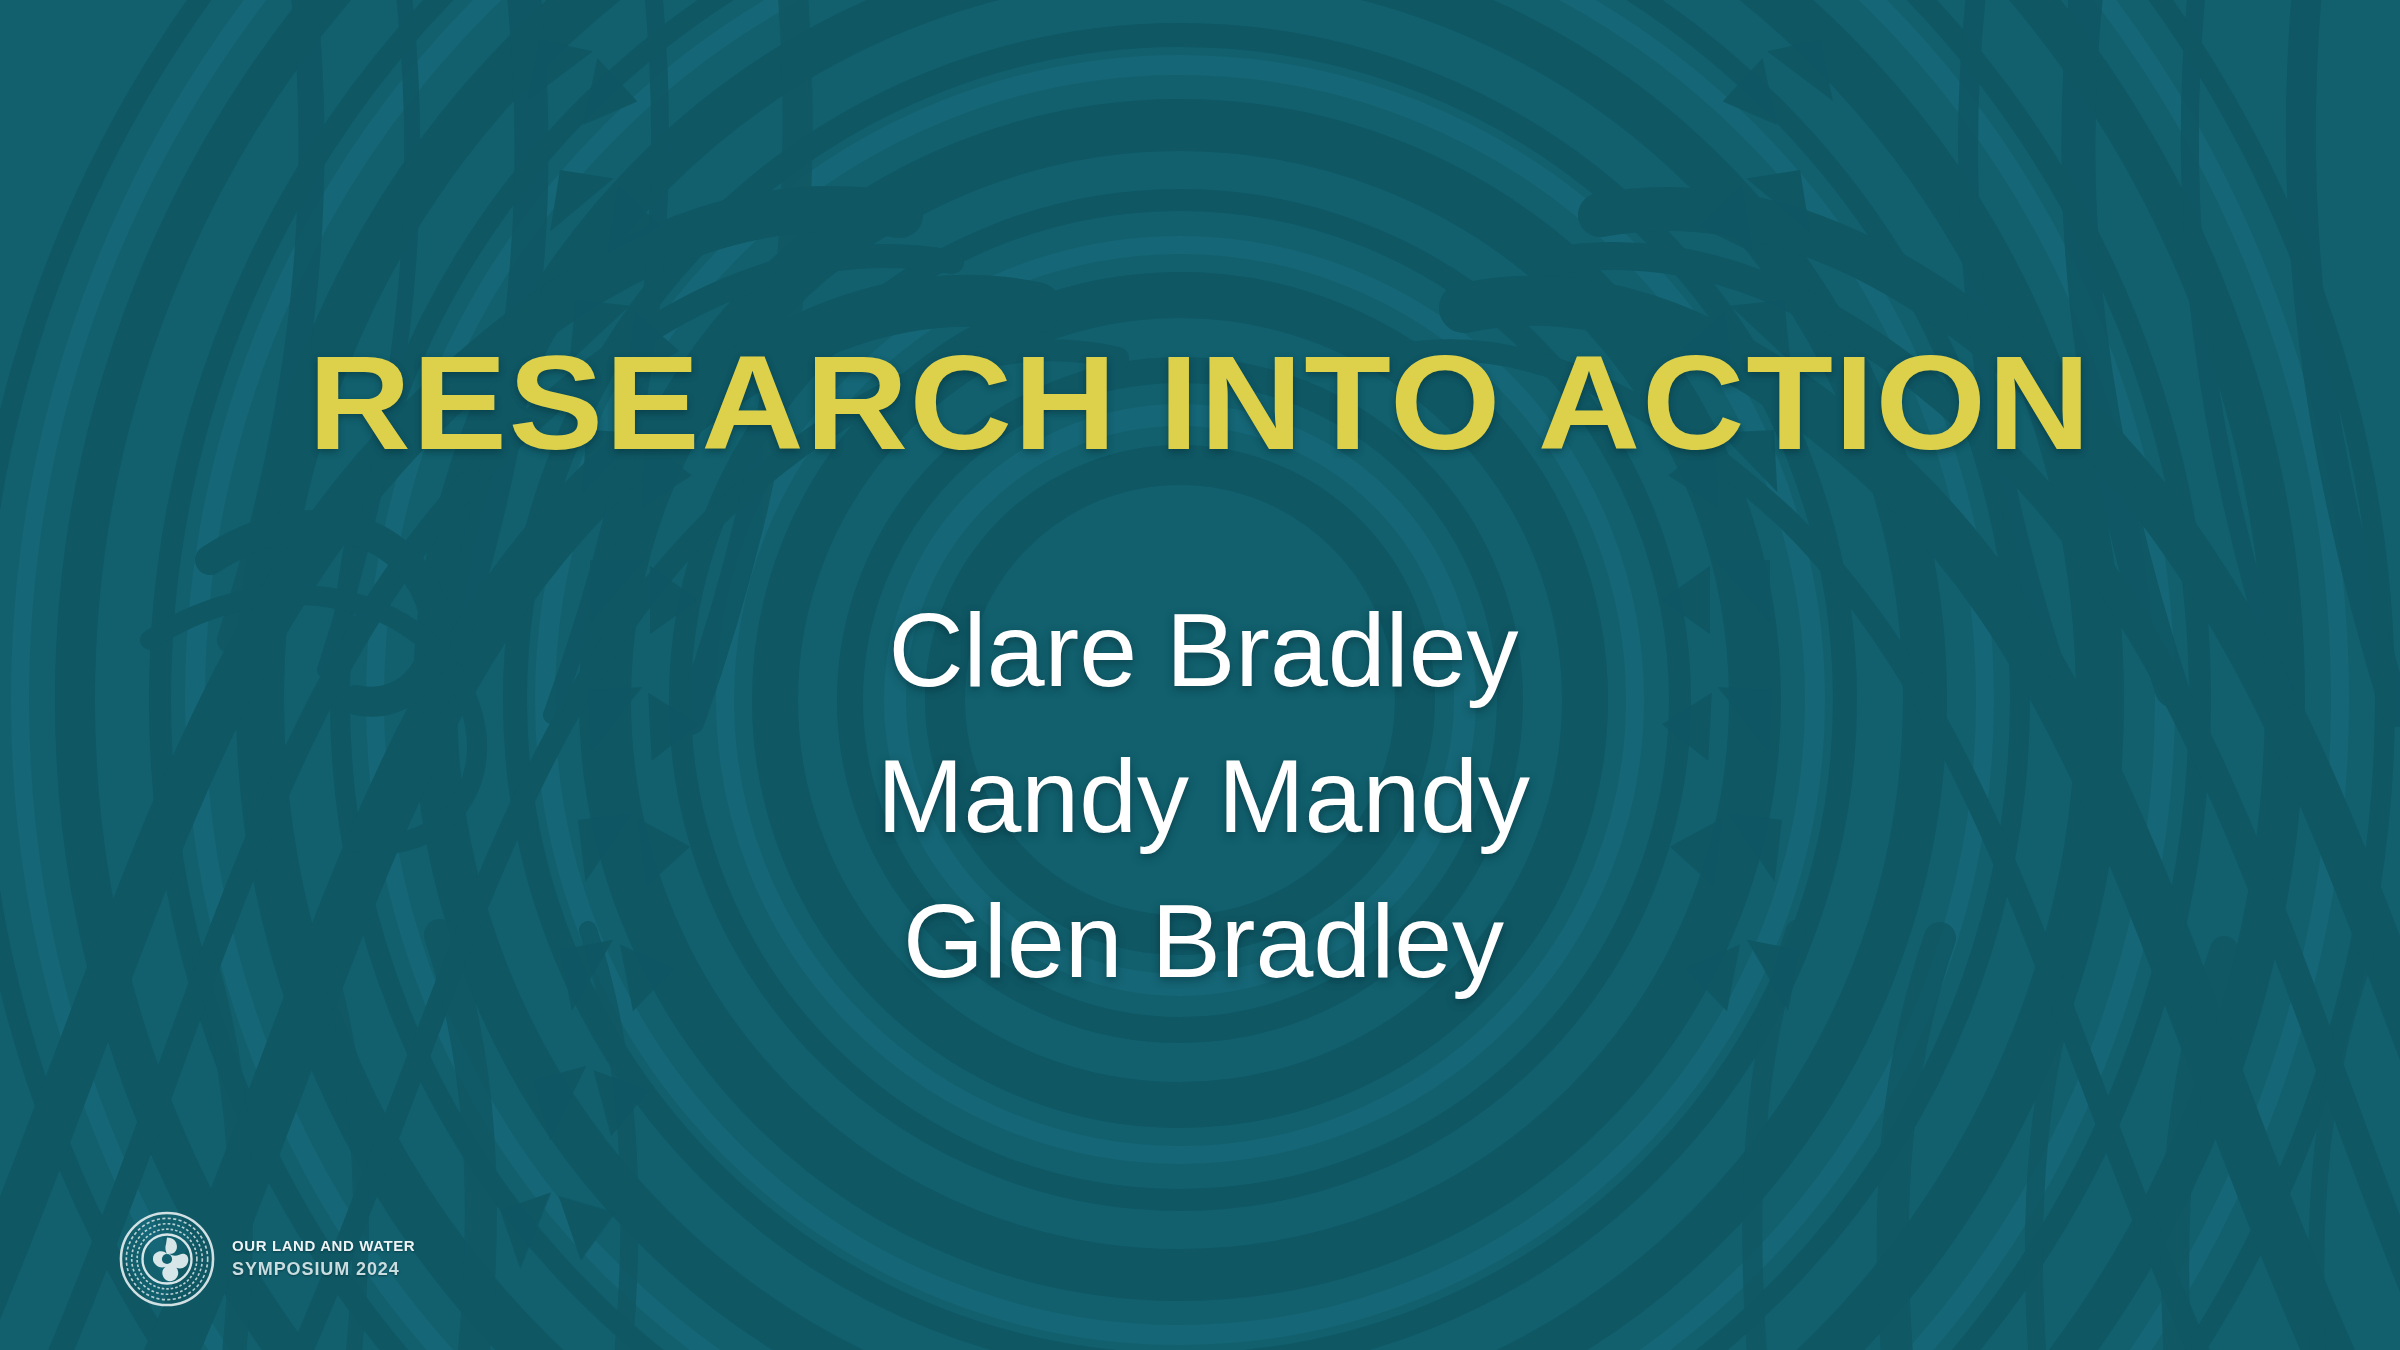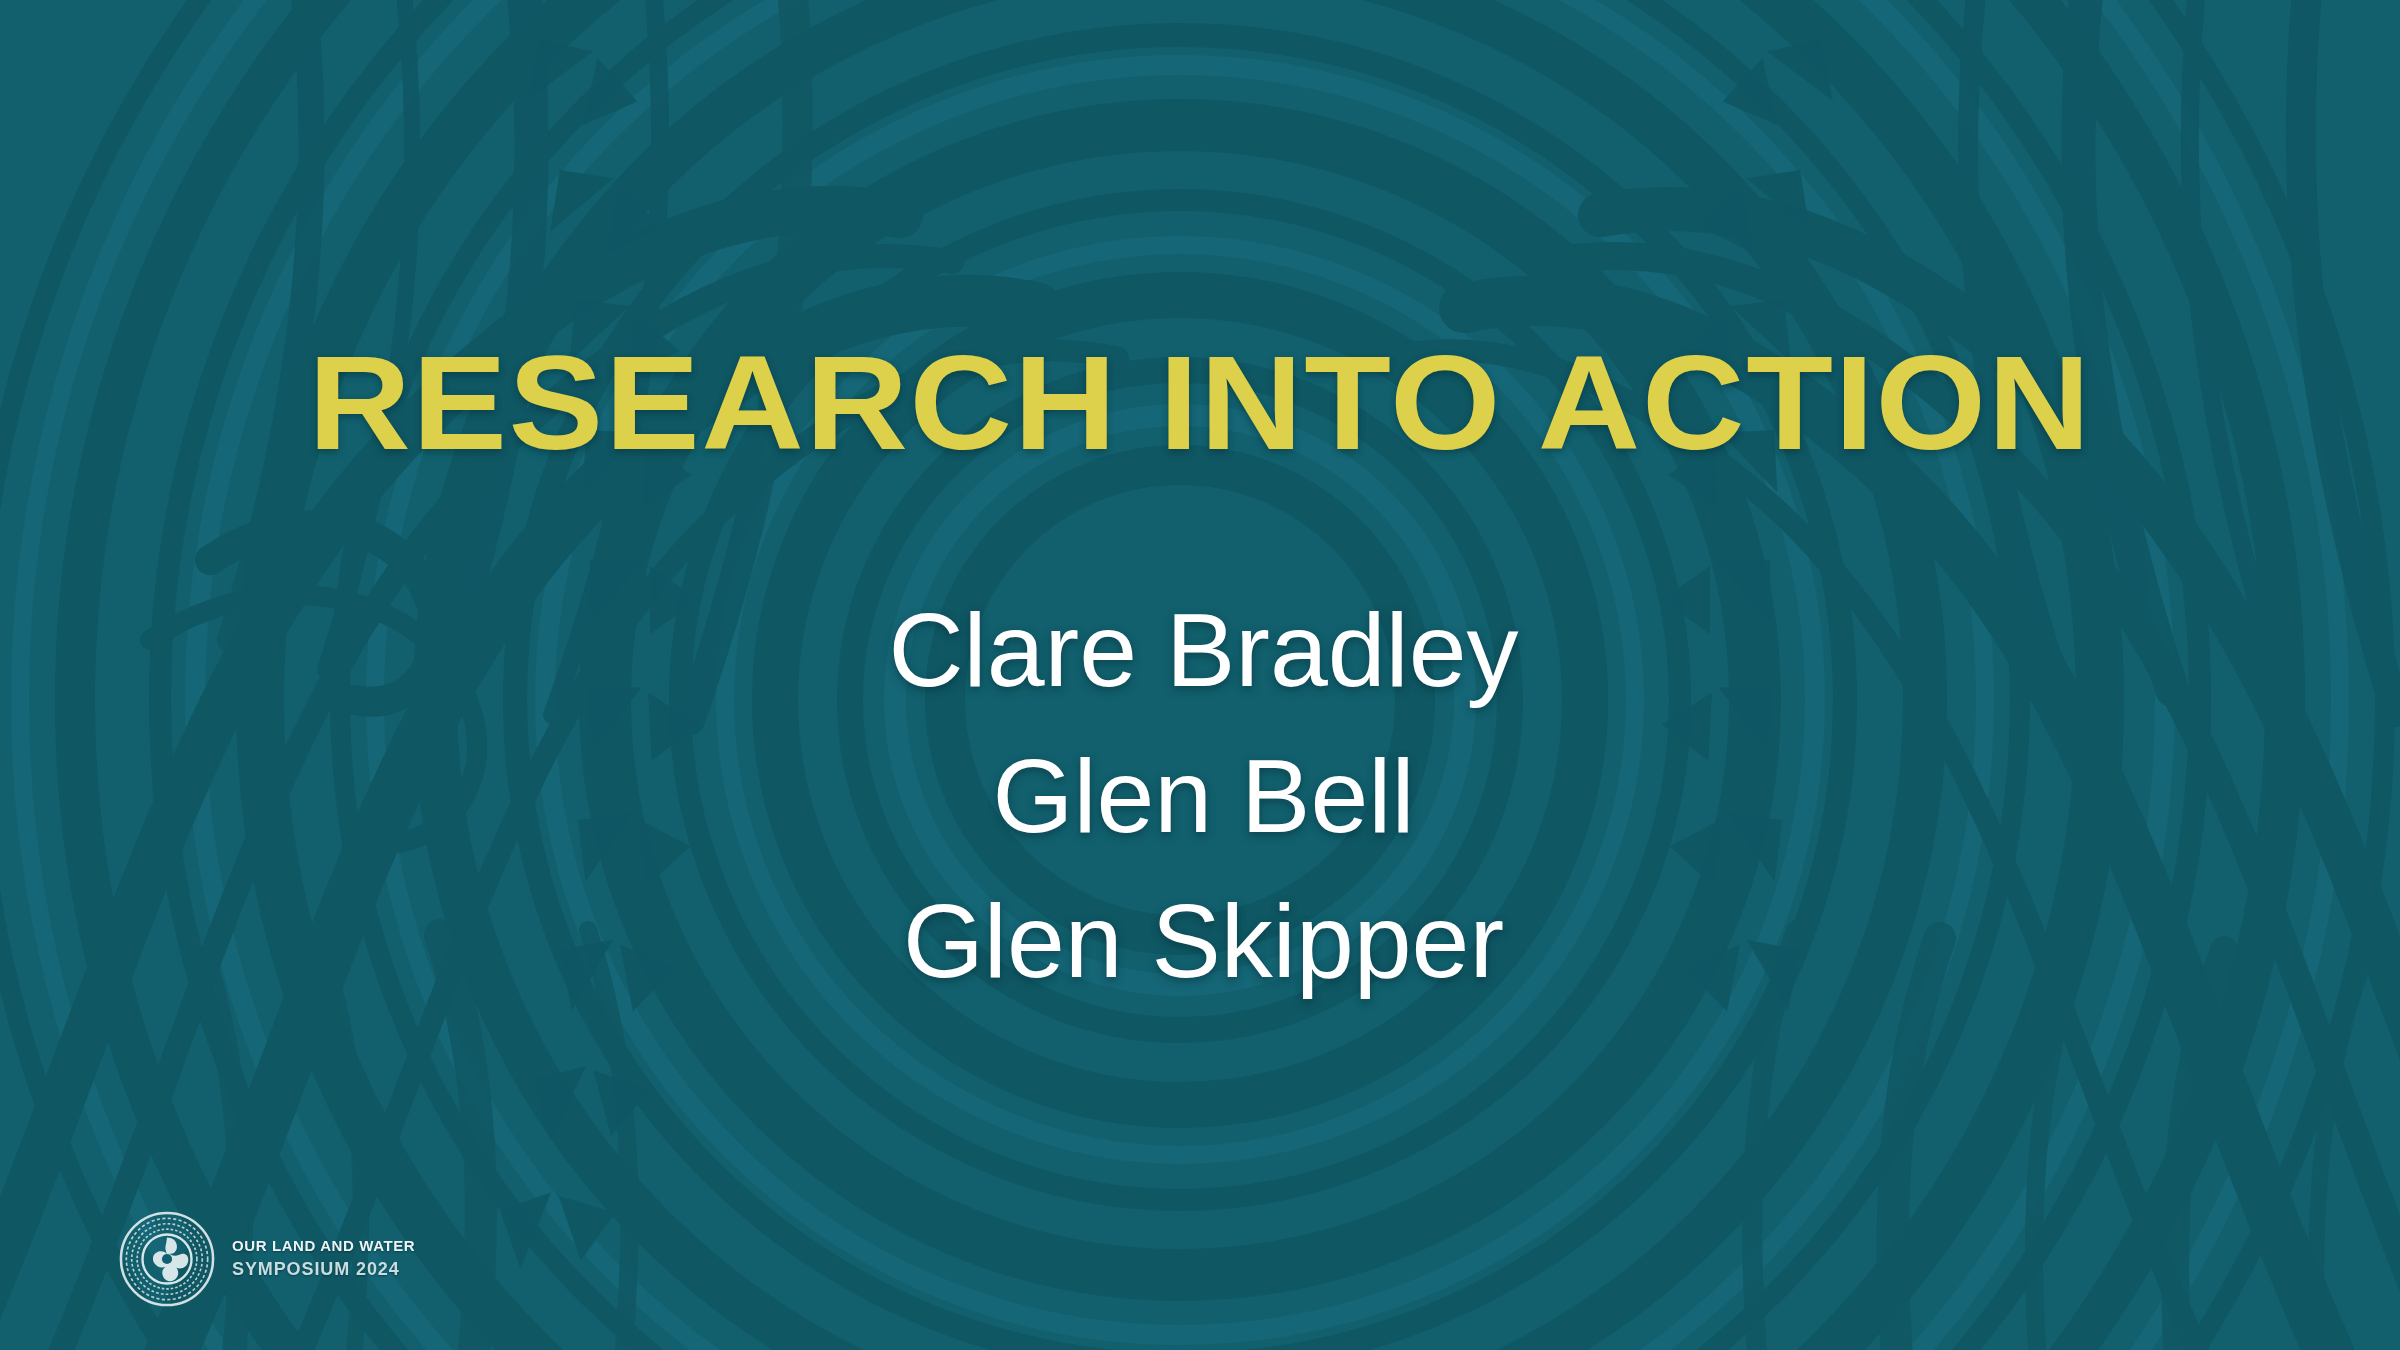--- a/index.html
+++ b/index.html
@@ -271,22 +271,22 @@
       <rect x="0" y="0" width="2400" height="1350" fill="#12606e" opacity="0.10"></rect>
     </g>
   </svg>
 
   <div id="title-block">
     <h1 id="slide-title">RESEARCH INTO ACTION</h1>
   </div>
 
   <div id="names-block">
     <span class="presenter-name">Clare Bradley</span>
-    <span class="presenter-name">Glen Bell</span>
-    <span class="presenter-name">Glen Skipper</span>
+    <span class="presenter-name">Mandy Mandy</span>
+    <span class="presenter-name">Glen Bradley</span>
   </div>
 
   <div id="logo-lockup">
 
     <svg id="logo-mark" viewBox="0 0 100 100" aria-hidden="true">
       <g fill="none" stroke="#dfeaec" stroke-width="2.6">
         <circle cx="50" cy="50" r="47"></circle>
       </g>
       <g fill="none" stroke="#cfe0e3" stroke-width="1.7" opacity="0.95">
         <circle cx="50" cy="50" r="41.5" stroke-dasharray="3.2 2.4"></circle>

